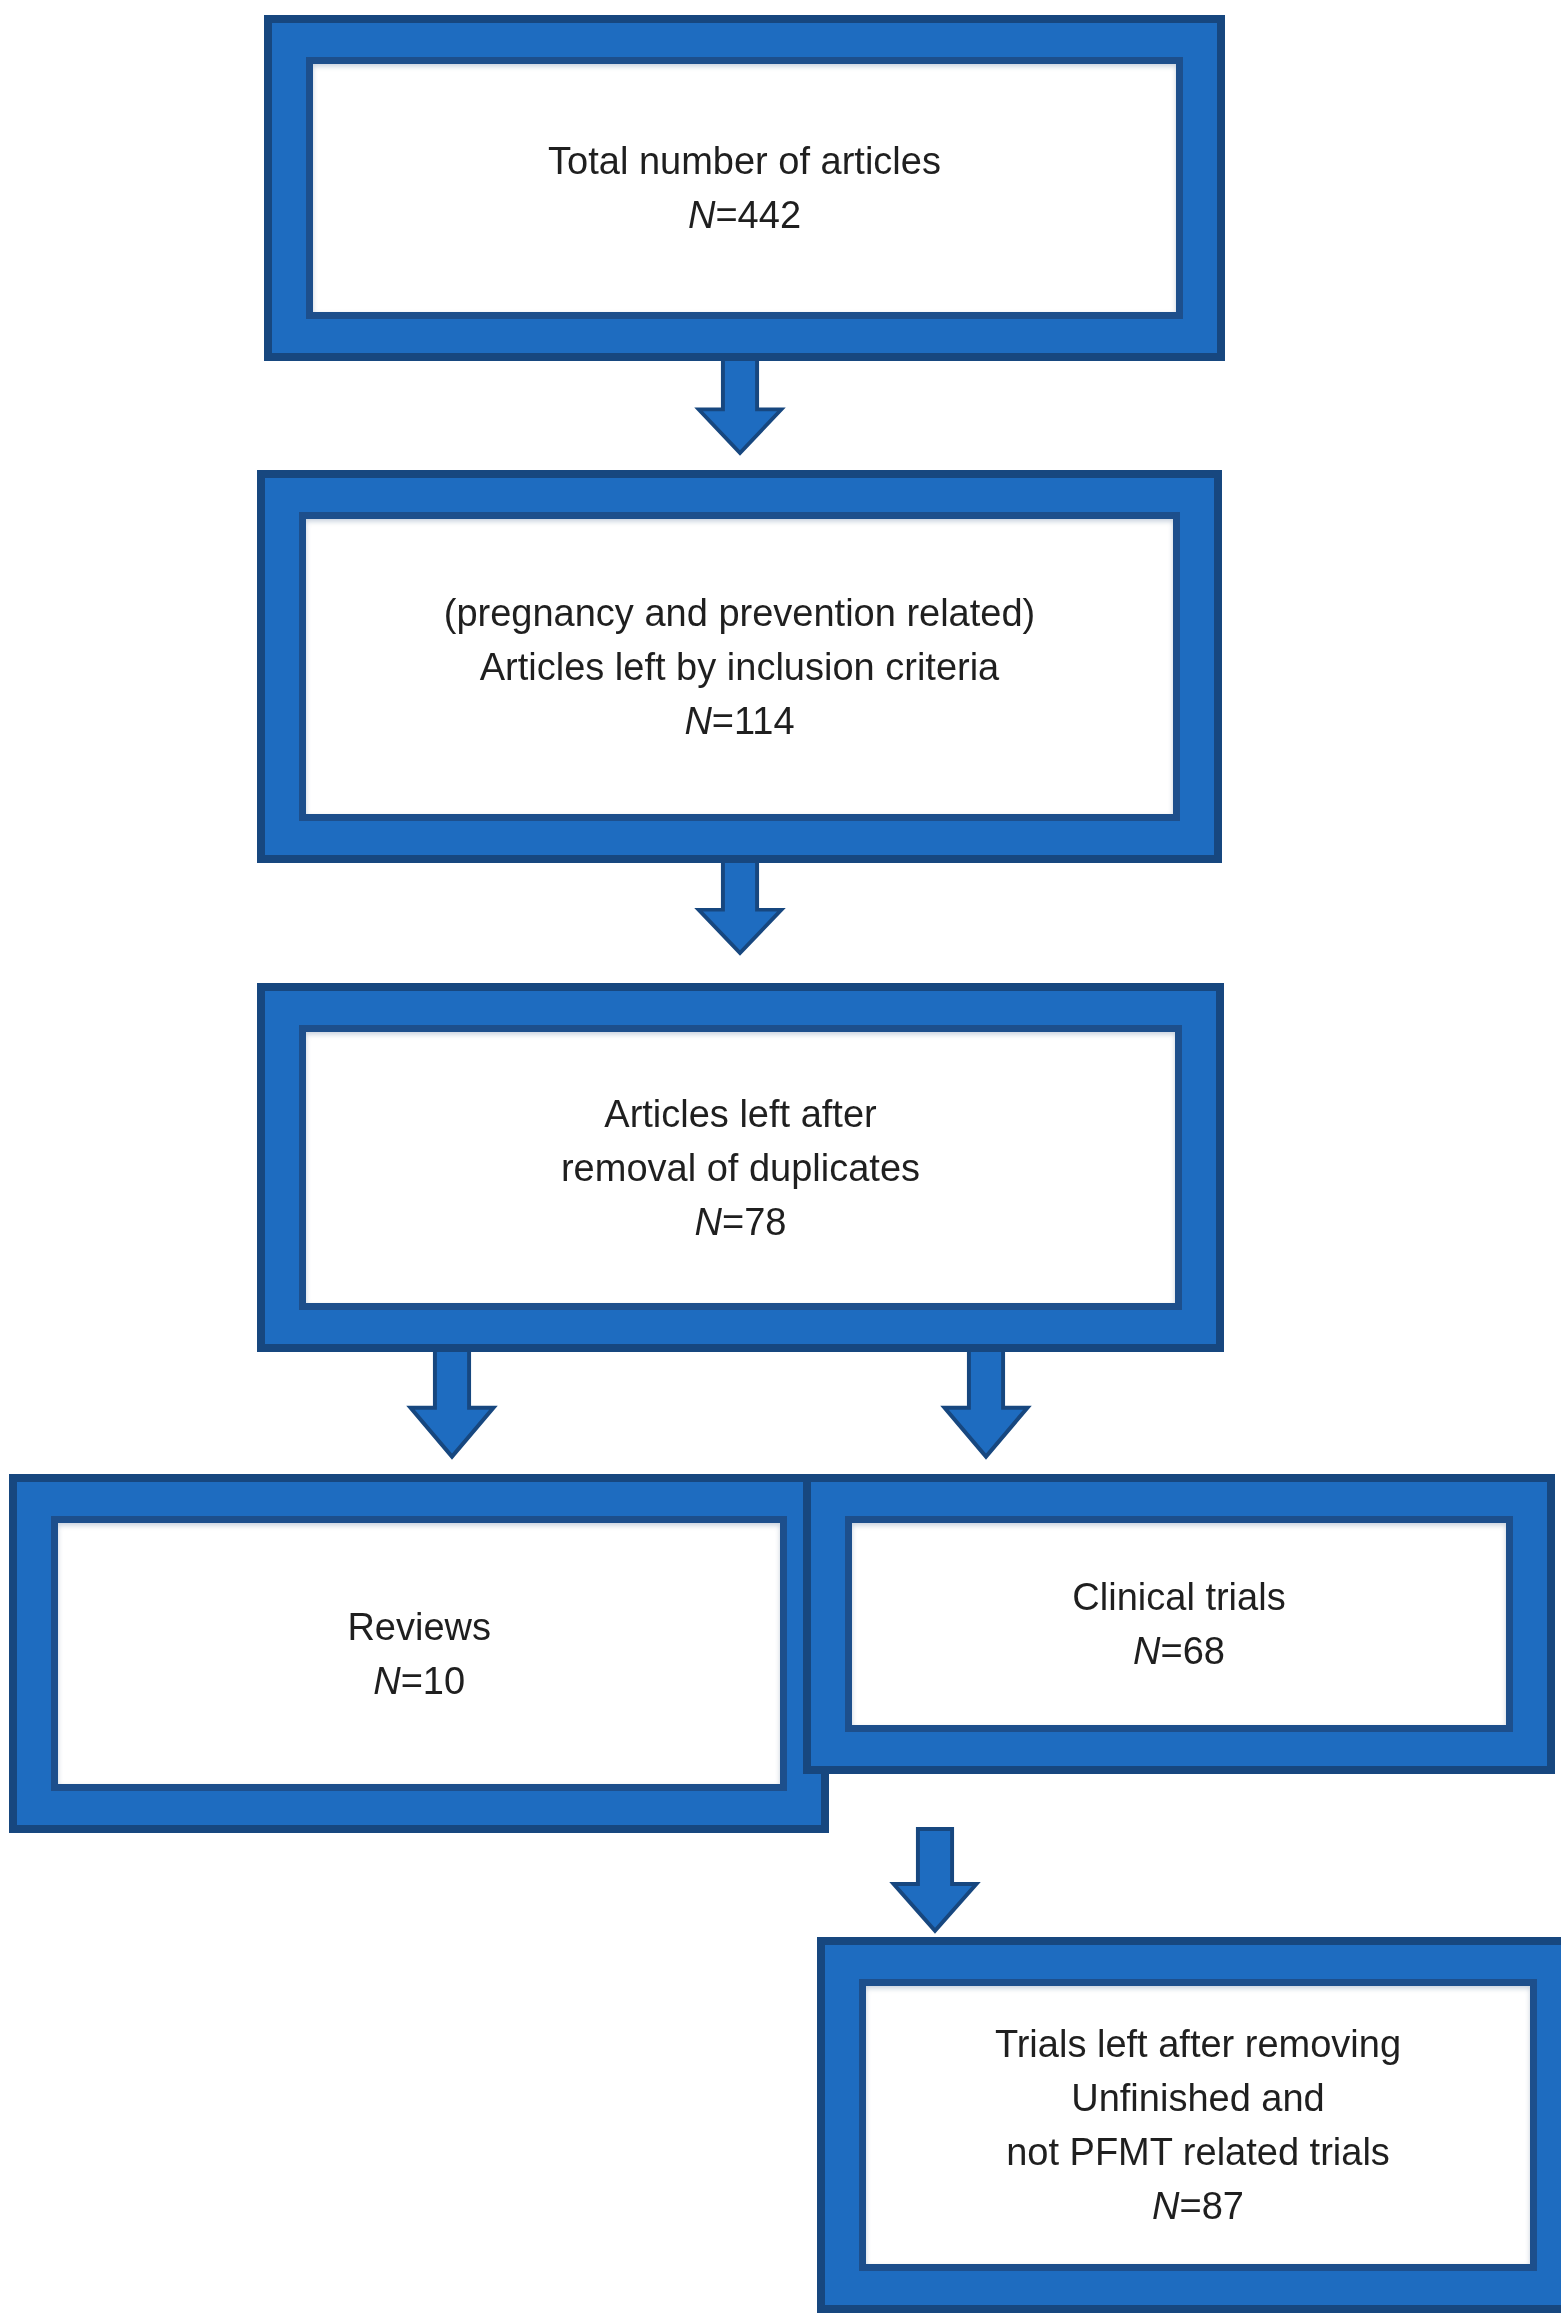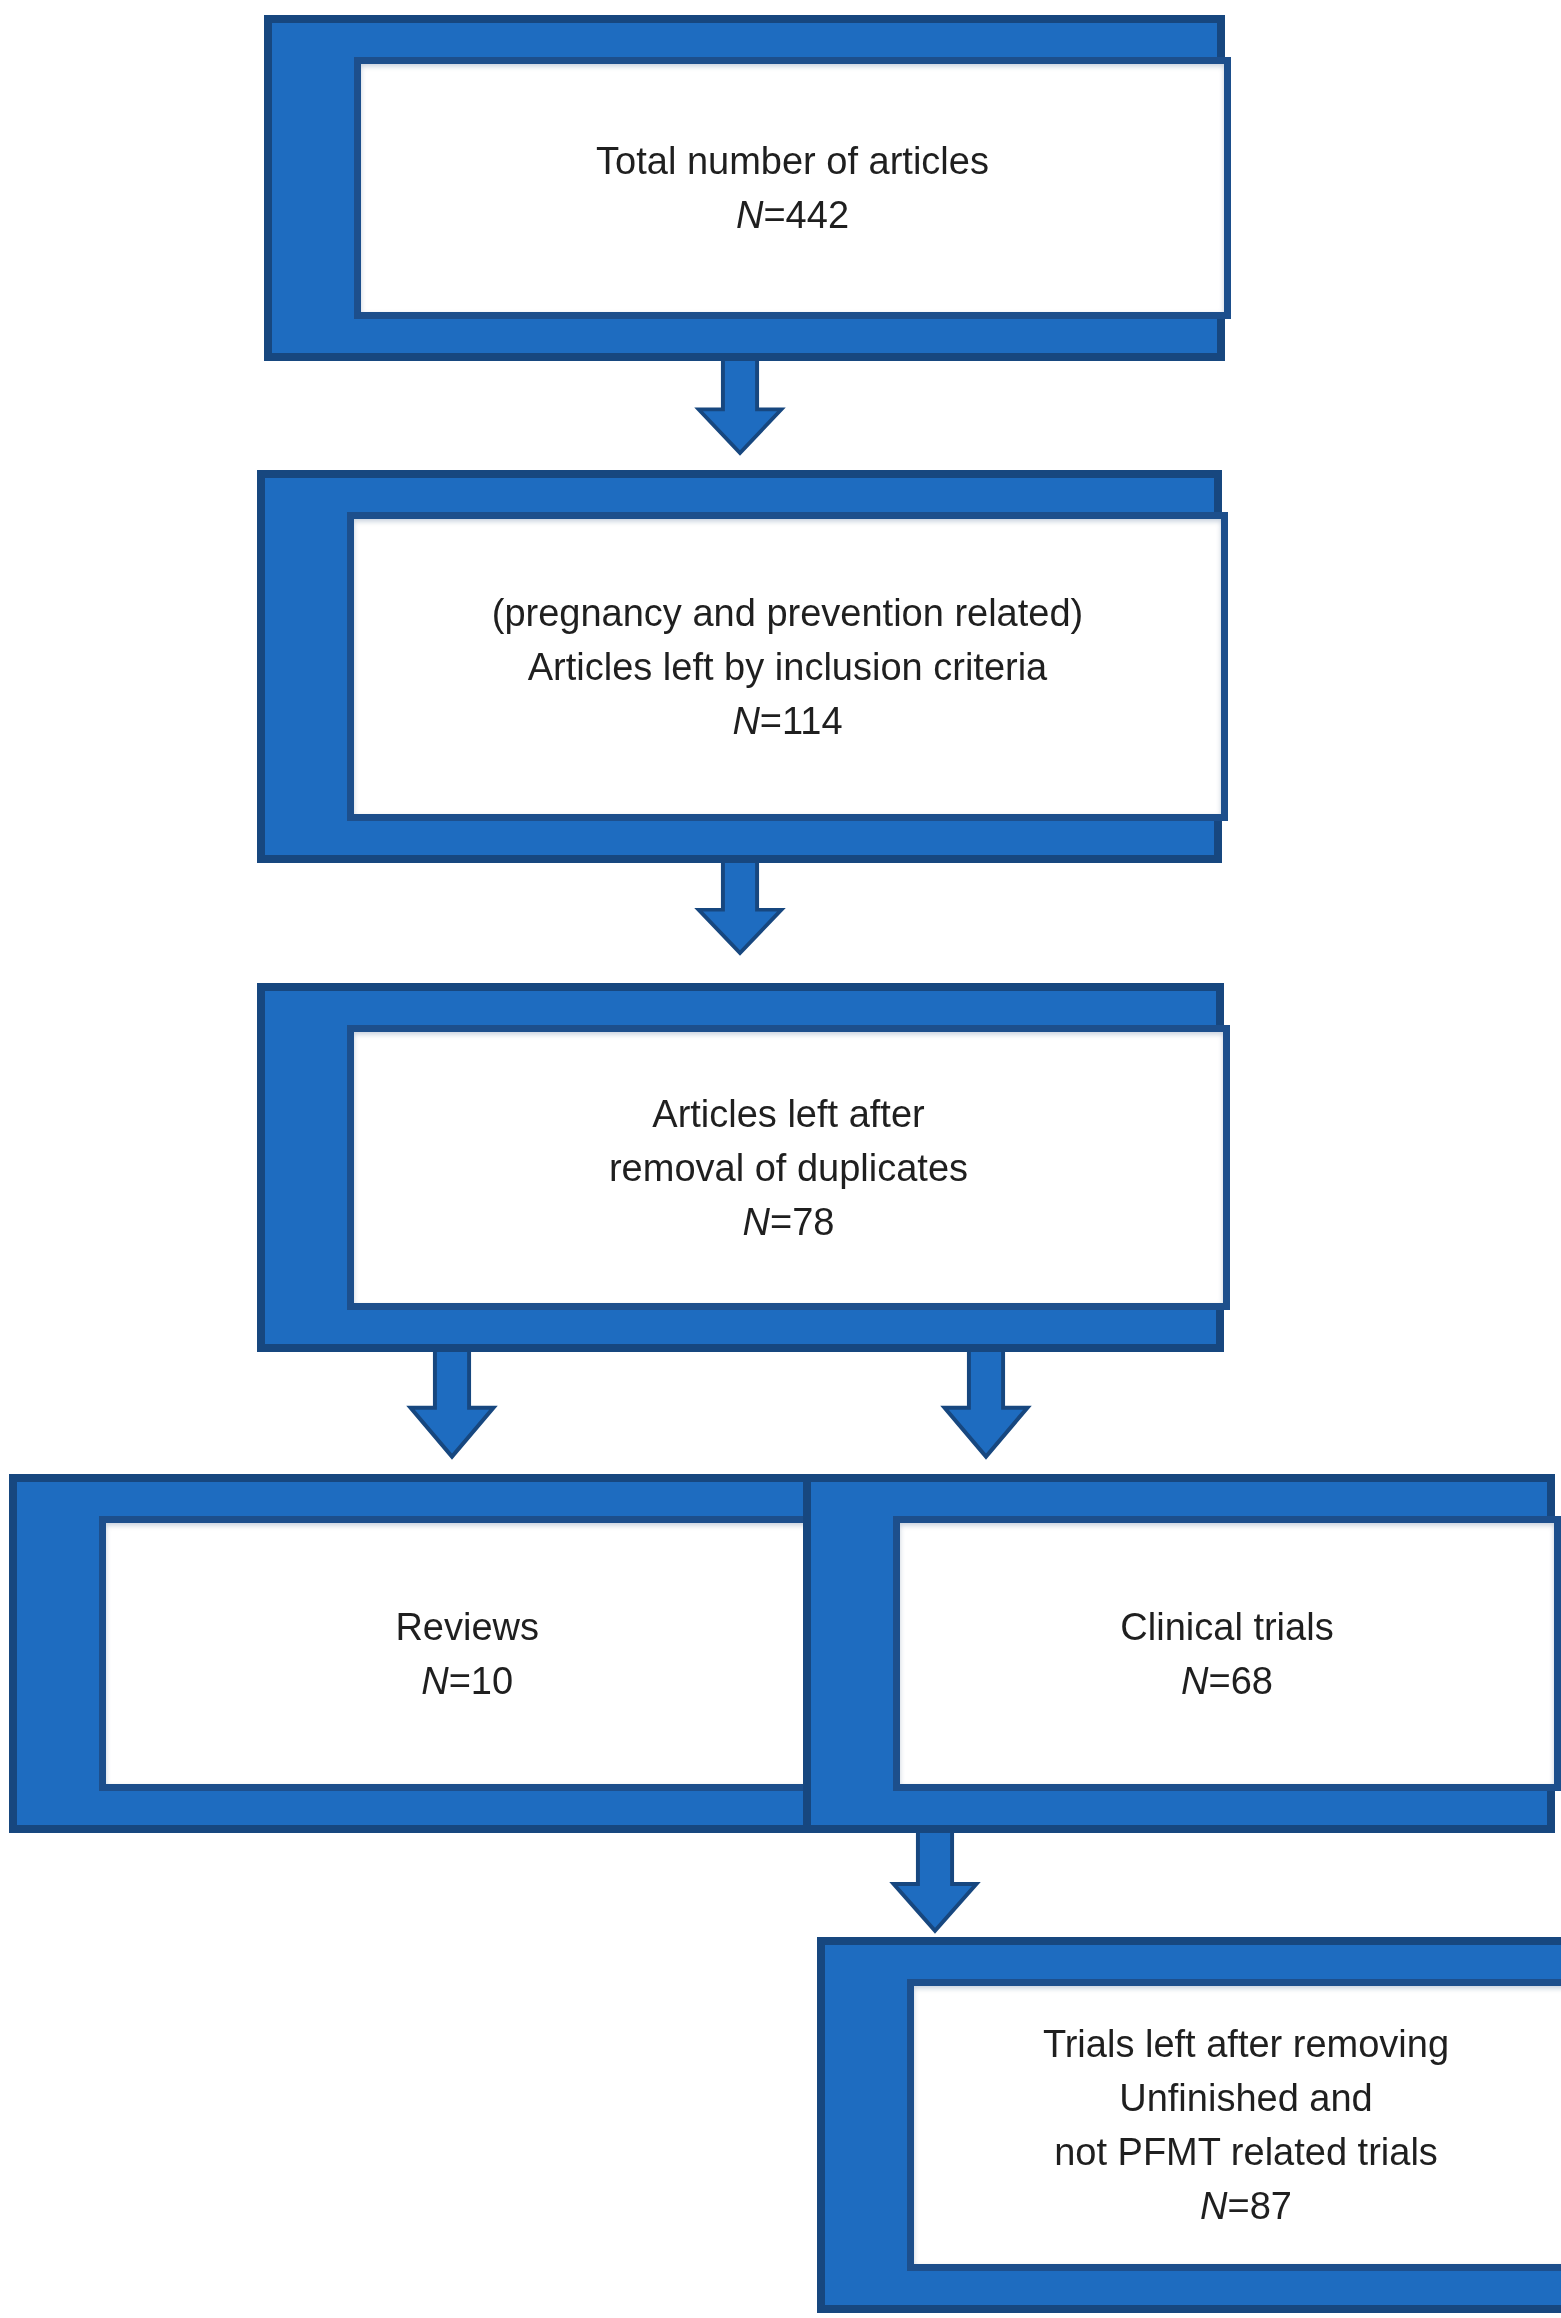--- a/index.html
+++ b/index.html
@@ -30,36 +30,35 @@
     width: 100%;
     height: 100%;
     background: #ffffff;
     border: 7.3px solid #1d4f8c;
     box-shadow: inset 0 2.6px 5.3px rgba(30, 70, 120, 0.25);
     display: flex;
     flex-direction: column;
     align-items: center;
     justify-content: center;
     text-align: center;
-    margin-left: 48px;
   }
   .line {
     font-size: 38px;
     line-height: 54px;
     white-space: nowrap;
   }
   .nline i {
     font-style: italic;
   }
 
   #node-total      { left: 264px;  top: 14.5px;   width: 961px; height: 346px; }
   #node-inclusion  { left: 257px;  top: 470px;  width: 965px; height: 393px; }
   #node-duplicates { left: 257px;  top: 983px; width: 967px; height: 369px; }
   #node-reviews    { left: 9.2px;   top: 1474px; width: 820px; height: 359px; }
-  #node-clinical   { left: 803px; top: 1474px; width: 752px; height: 359px; }
+  #node-clinical   { left: 803px; top: 1474px; width: 752px; height: 300px; }
   #node-final      { left: 817px; top: 1937px; width: 762px; height: 376px; }
 
   
   .arrow {
     position: absolute;
     width: 92px;
     display: block;
   }
   #arrow-1   { left: 694px; top: 356px;  height: 100px; }
   #arrow-2   { left: 694px; top: 857px; height: 99px; }

